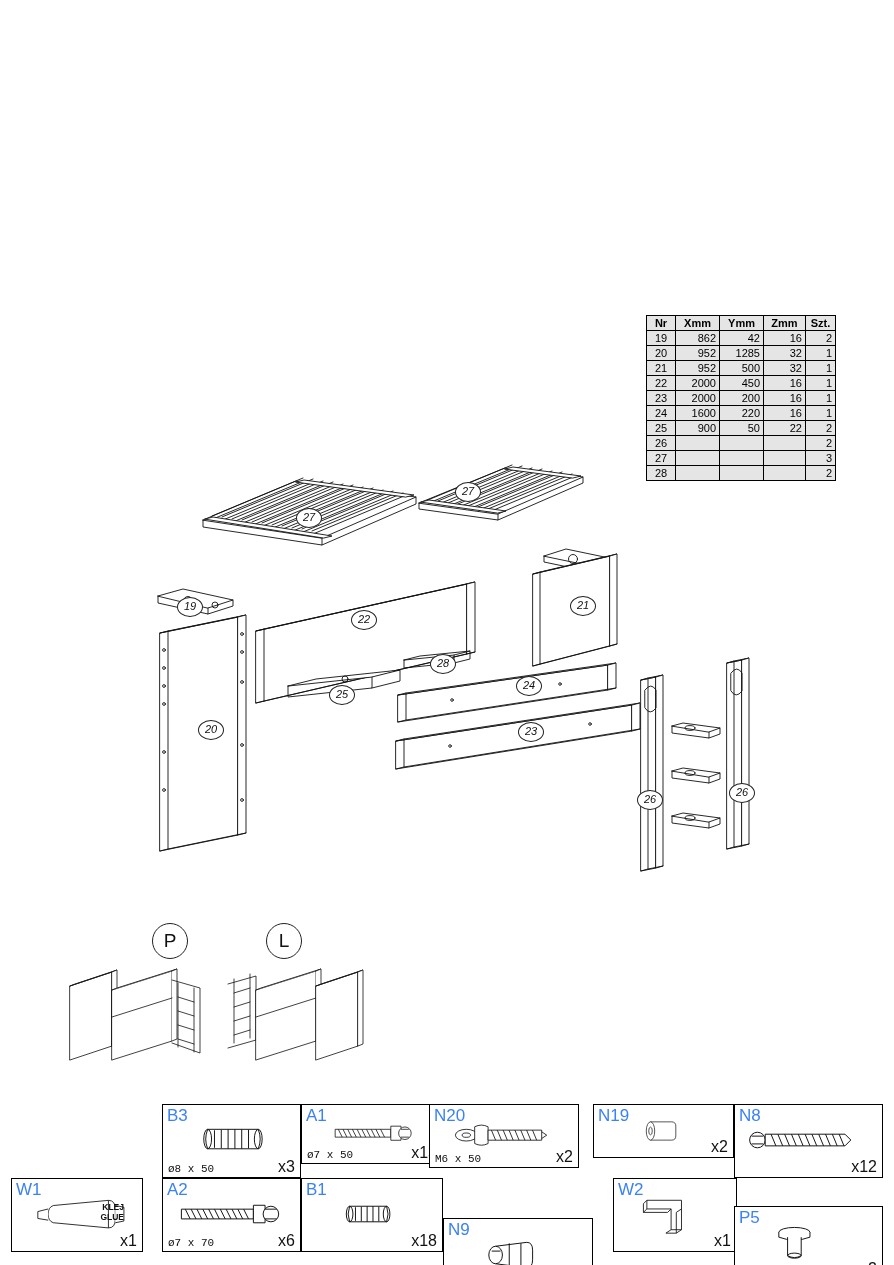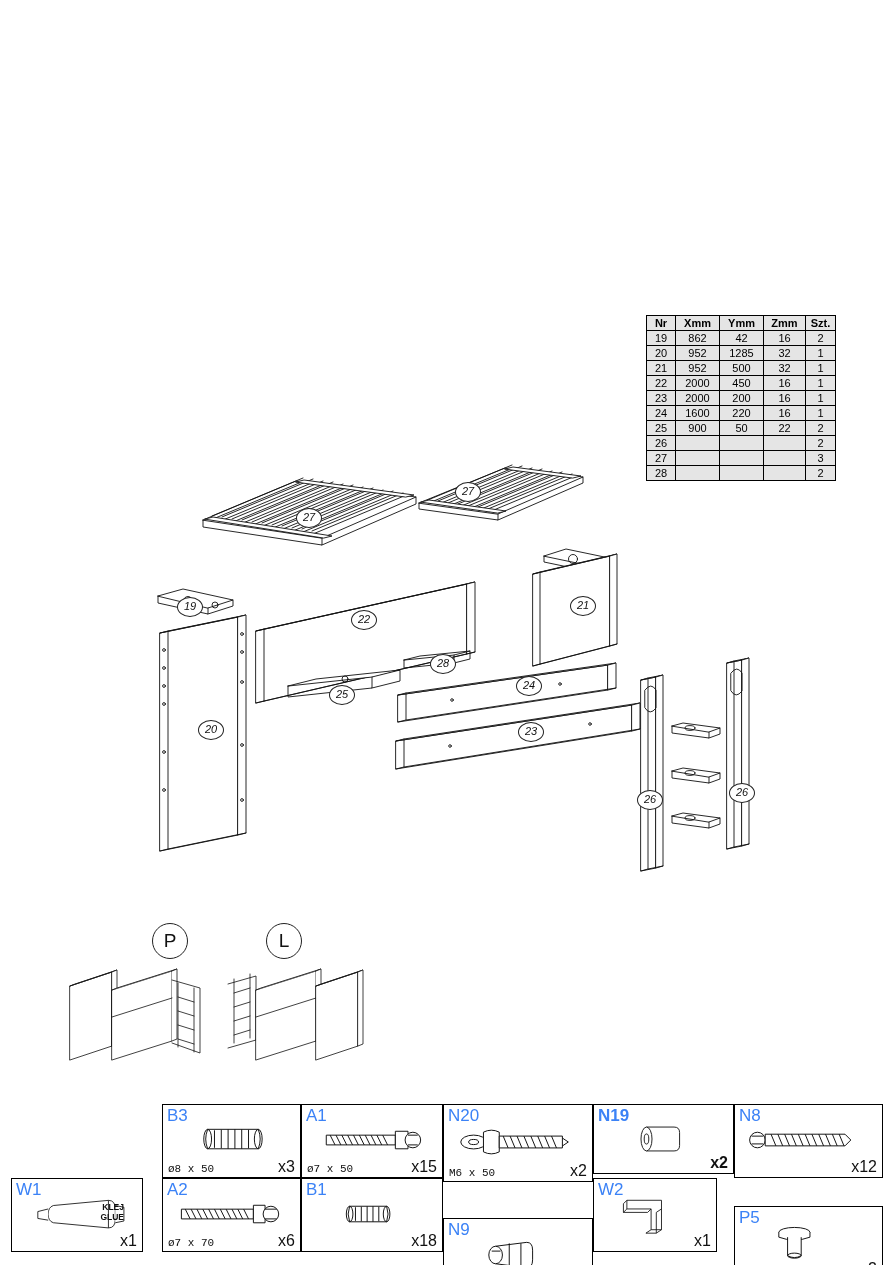--- a/index.html
+++ b/index.html
@@ -29,21 +29,21 @@
     top: 315px;
     border-collapse: collapse;
     font-size: 11px;
     background: #e5e5e5;
   }
   .parts-table th, .parts-table td {
     border: 1px solid #000;
     height: 14px;
     line-height: 14px;
     padding: 0 3px;
-    text-align: center;
+    text-align: right;
     font-weight: normal;
   }
   .parts-table th {
     text-align: center;
     font-weight: bold;
     font-size: 11px;
   }
   .parts-table td.nr {
     text-align: center;
     width: 22px;
@@ -481,52 +481,52 @@
           <path d="M66,25 L66,45"></path>
             <path d="M73,25 L73,45"></path>
           <path d="M80,25 L80,45"></path>
             <path d="M87,25.5 L87,44.5"></path>
         </g>
       </svg>
       <span class="spec">ø8 x 50</span>
       <span class="qty">x3</span>
     </div>
 
-    <div class="cell" style="left:290px; top:0px; width:142px; height:74px;text-decoration:underline;">
+    <div class="cell" style="left:290px; top:0px; width:142px; height:60px;text-decoration:underline;">
       <span class="code">A1</span>
       <svg class="art" viewBox="0 0 142 74">
         <g fill="none" stroke="#111" stroke-width="1">
           <path d="M24,31 L95,31 L95,41 L24,41 Z" fill="#fff"></path>
           <path d="M28,31 L33,41 M34,31 L39,41 M40,31 L45,41 M46,31 L51,41 M52,31 L57,41 M58,31 L63,41 M64,31 L69,41 M70,31 L75,41 M76,31 L81,41 M82,31 L87,41"></path>
           <path d="M95,27 L108,27 L108,45 L95,45 Z" fill="#fff"></path>
           <circle cx="113" cy="36" r="8" fill="#fff"></circle>
           <path d="M108,31 L118,31 M108,41 L118,41"></path>
         </g>
       </svg>
       <span class="spec">ø7 x 50</span>
       <span class="qty">x15</span>
     </div>
 
-    <div class="cell" style="left:432px; top:0px; width:150px; height:78px;">
+    <div class="cell" style="left:418px; top:0px; width:150px; height:64px;">
       <span class="code">N20</span>
       <svg class="art" viewBox="0 0 150 74">
         <g fill="none" stroke="#111" stroke-width="1">
           <ellipse cx="30" cy="36" rx="13" ry="7" fill="#fff"></ellipse>
           <ellipse cx="30" cy="36" rx="5" ry="2.6" fill="#fff"></ellipse>
           <path d="M40,26 q8,-4 16,0 l0,20 q-8,4 -16,0 Z" fill="#fff"></path>
           <path d="M56,30 L120,30 L120,42 L56,42 Z" fill="#fff"></path>
           <path d="M60,30 L65,42 M67,30 L72,42 M74,30 L79,42 M81,30 L86,42 M88,30 L93,42 M95,30 L100,42 M102,30 L107,42 M109,30 L114,42"></path>
           <path d="M120,32 L126,36 L120,40"></path>
         </g>
       </svg>
       <span class="spec">M6 x 50</span>
       <span class="qty">x2</span>
     </div>
 
-    <div class="cell" style="left:582px; top:0px; width:141px; height:70px;font-weight:bold;">
+    <div class="cell" style="left:582px; top:0px; width:141px; height:54px;">
       <span class="code">N19</span>
       <svg class="art" viewBox="0 0 141 74">
         <g fill="none" stroke="#111" stroke-width="1">
           <path d="M52,24 L82,24 q6,0 6,6 l0,14 q0,6 -6,6 L52,50 Z" fill="#fff"></path>
           <ellipse cx="52" cy="37" rx="6" ry="13" fill="#fff"></ellipse>
           <ellipse cx="52" cy="37" rx="2.5" ry="5.5" fill="#fff"></ellipse>
         </g>
       </svg>
       <span class="spec"></span>
       <span class="qty">x2</span>
@@ -602,21 +602,21 @@
           <ellipse cx="52" cy="37" rx="7" ry="9" fill="#fff"></ellipse>
           <path d="M48,33 L57,33"></path>
           <path d="M66,25 L66,49"></path>
           <path d="M78,25 L78,48"></path>
         </g>
       </svg>
       <span class="spec"></span>
       <span class="qty">x12</span>
     </div>
 
-    <div class="cell" style="left:582px; top:74px; width:124px; height:74px;">
+    <div class="cell" style="left:602px; top:74px; width:124px; height:74px;">
       <span class="code">W2</span>
       <svg class="art" viewBox="0 0 141 74">
         <g fill="none" stroke="#111" stroke-width="1">
           <path d="M38,20 L78,20 L78,54 L66,54 L66,30 L38,30 Z" fill="#fff"></path>
           <path d="M78,54 L72,58 L60,58 L66,54"></path>
           <path d="M38,20 L34,24 L34,34 L38,30"></path>
           <path d="M34,34 L62,34 L66,30"></path>
           <path d="M72,58 L72,34 L78,30"></path>
         </g>
       </svg>

